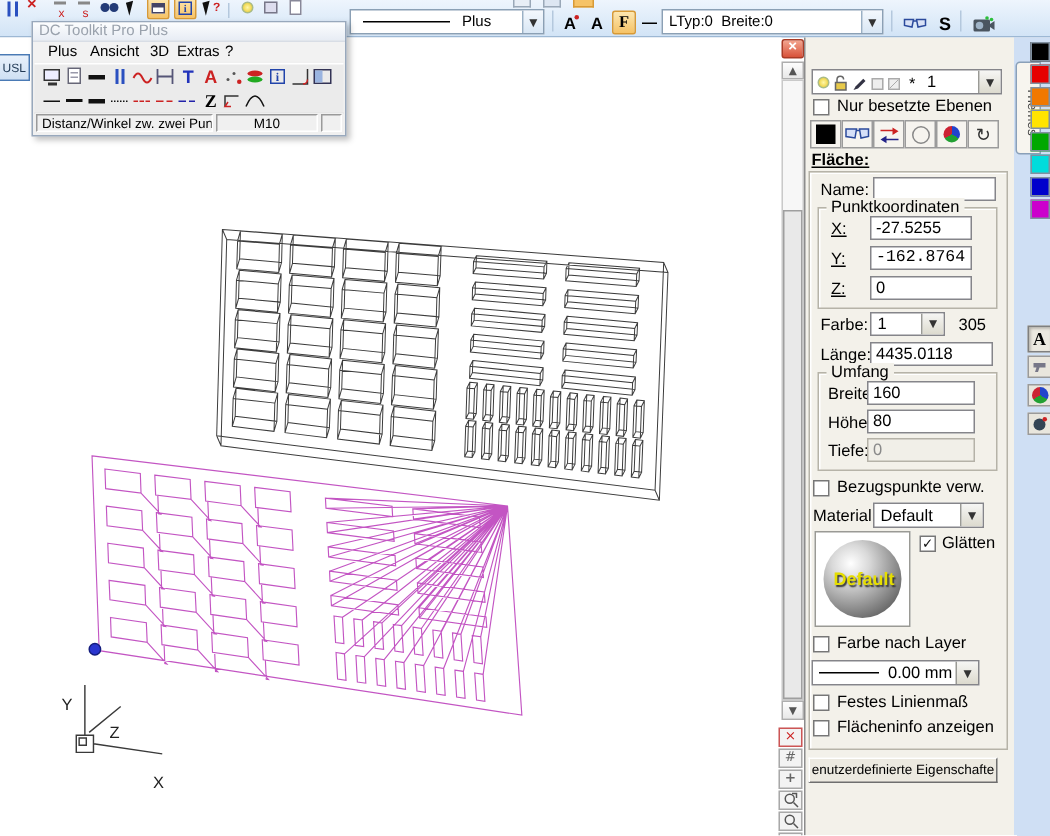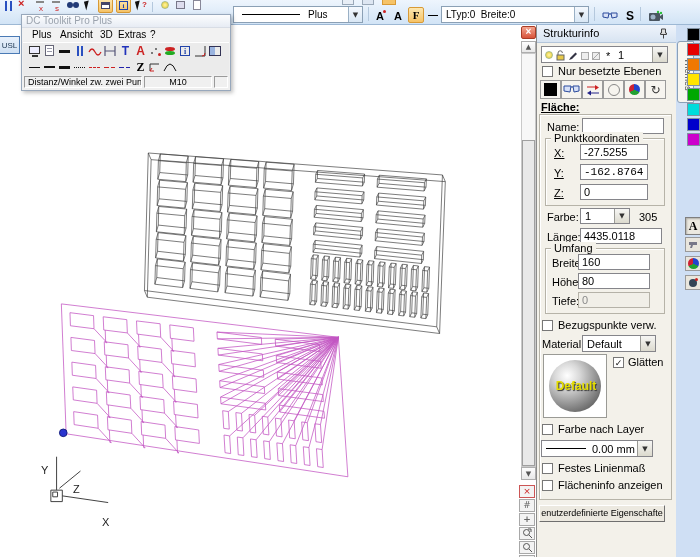--- a/index.html
+++ b/index.html
@@ -277,26 +277,20 @@
           </svg></span>
     </div>
     <div class="status">
       <span class="scell" style="width:118px">Distanz/Winkel zw. zwei Punkten</span>
       <span class="scell" style="width:68px;text-align:center">M10</span>
       <span class="scell" style="flex:1"></span>
     </div>
   </div>
 
   <div id="panel">
-    <div id="panel-header">
-      <span>Strukturinfo</span>
-      <svg width="9" height="12" viewBox="0 0 9 12" style="position:absolute;right:8px;top:3px">
-          <path d="M2.5 1 h4 v4 h1 v1.5 h-6 V5 h1 Z M4.5 6.5 v4" stroke="#444" fill="#ddd" stroke-width="1"></path>
-        </svg>
-    </div>
     <div class="pcombo" style="left:4px;top:21px;width:127px;height:17px">
       <i style="position:absolute;left:3px;top:4px;width:8px;height:8px;border-radius:50%;background:radial-gradient(#fff6a8,#e8c824);border:1px solid #ab8"></i>
       <svg width="9" height="11" viewBox="0 0 9 11" style="position:absolute;left:14px;top:3px">
           <rect x="1" y="5" width="7" height="5" fill="#e7c94a" stroke="#666"></rect>
           <path d="M2 5 V3 a2.2 2.2 0 0 1 4.4 0" stroke="#666" fill="none"></path>
         </svg>
       <svg width="10" height="10" viewBox="0 0 10 10" style="position:absolute;left:26px;top:4px">
           <path d="M1 9 L2.5 6.5 L7.5 1.5 L9 3 L4 8 Z" fill="#334"></path>
         </svg>
       <i style="position:absolute;left:39px;top:5px;width:8px;height:8px;border:1px solid #aaa;background:#eee"></i>

